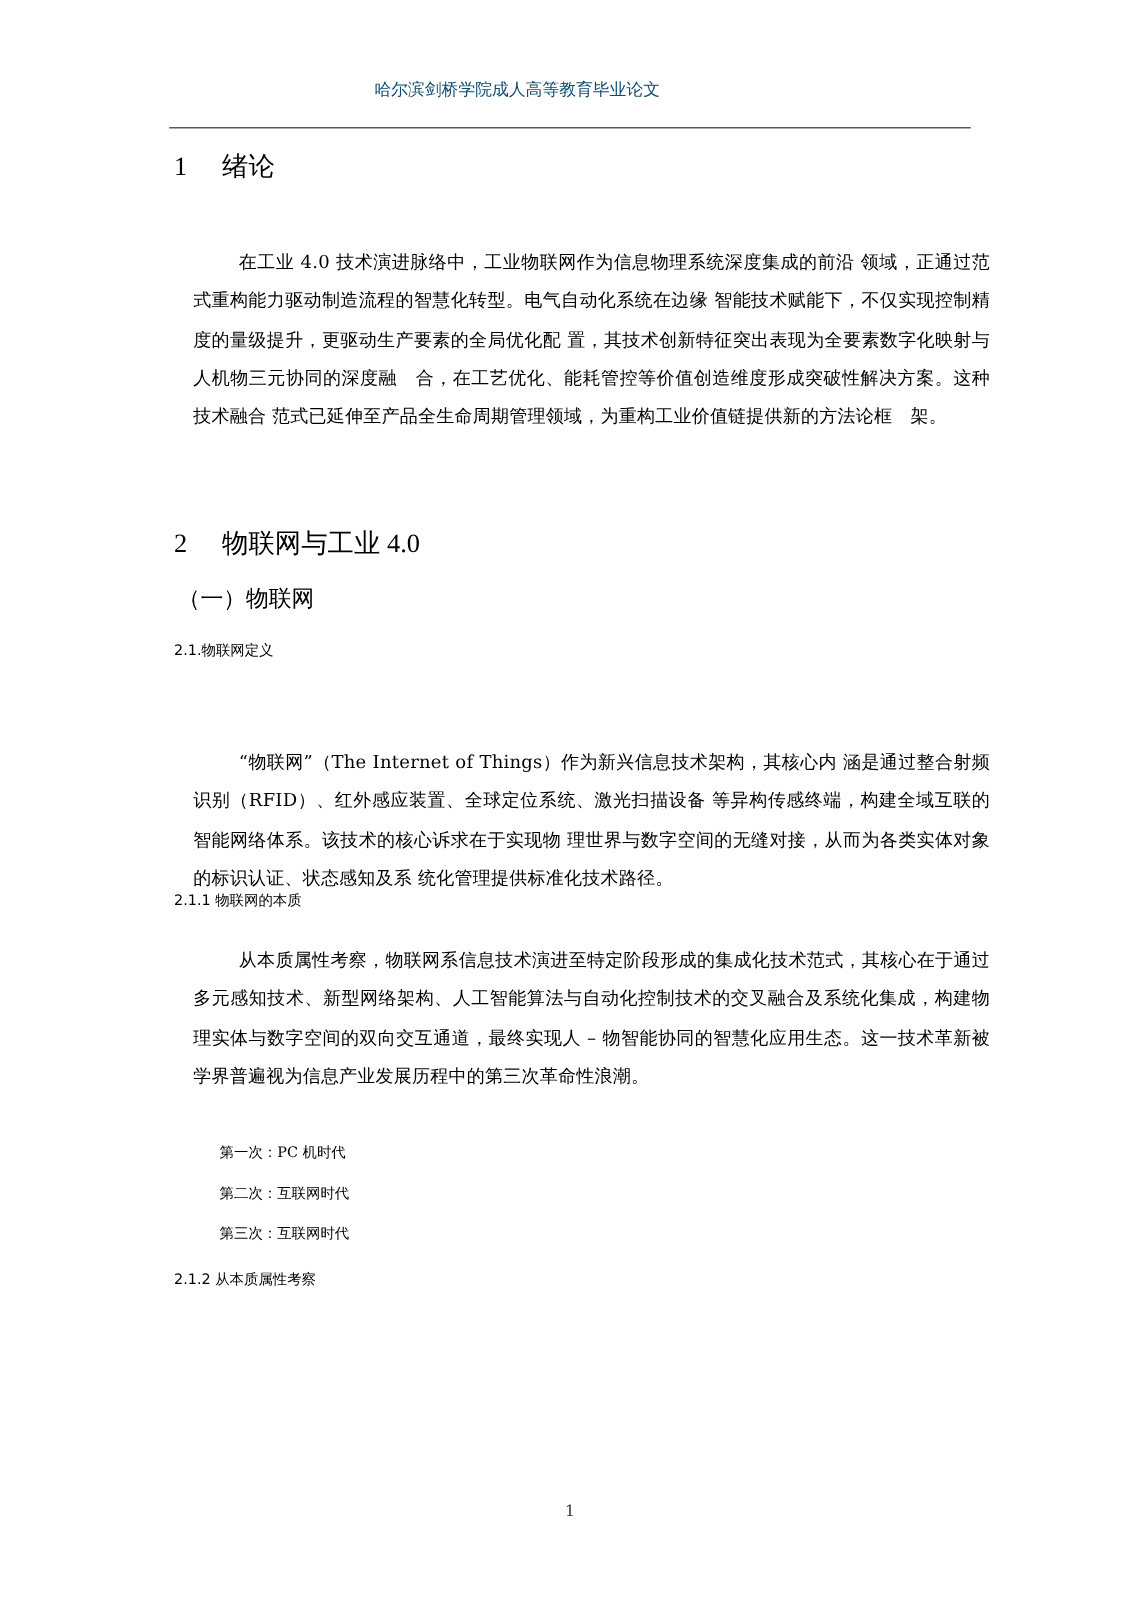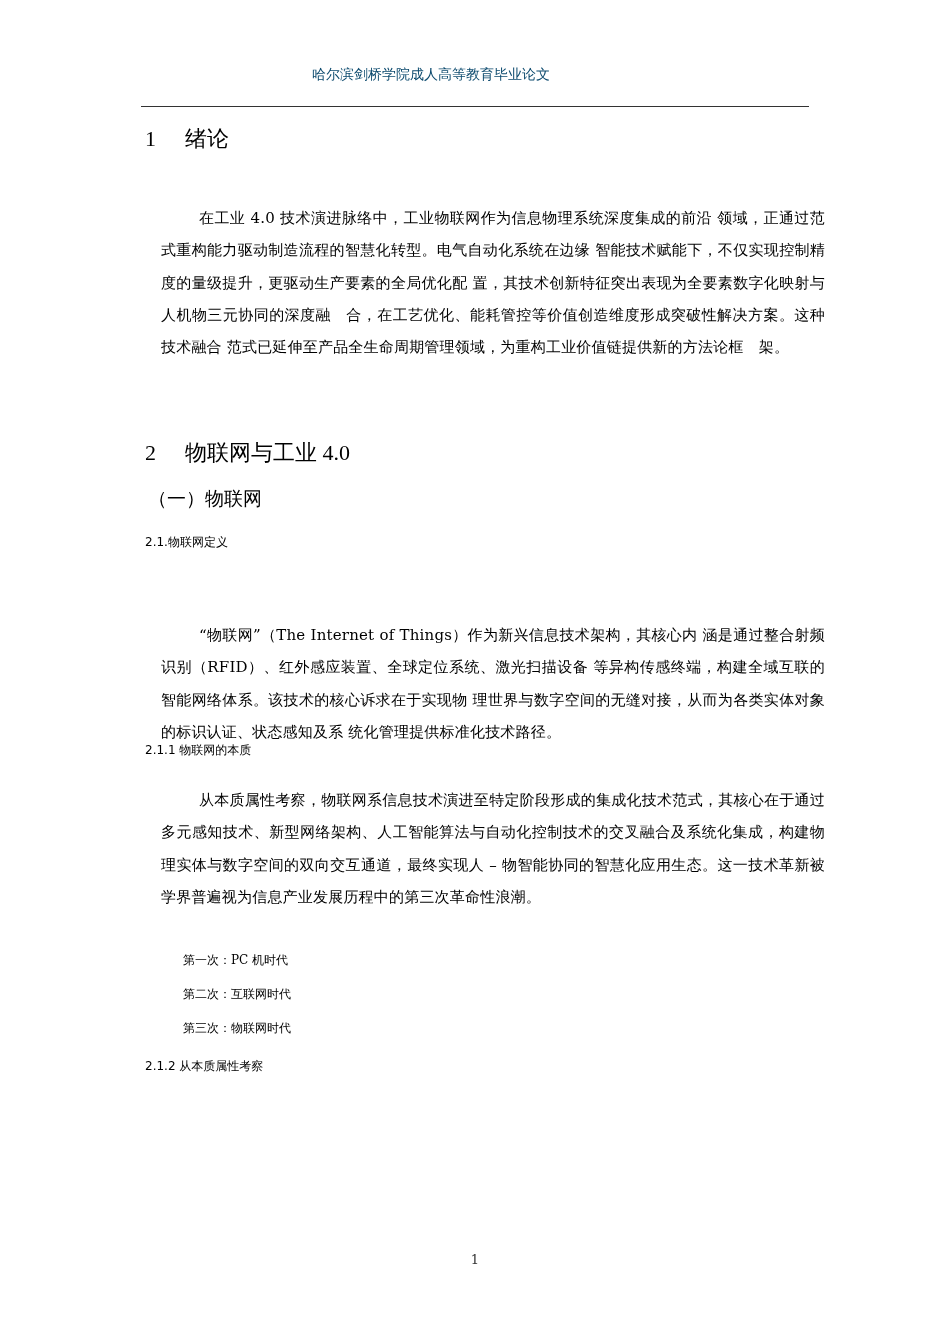--- a/index.html
+++ b/index.html
@@ -59,17 +59,17 @@
 <div class="h3" style="top:534px;">2.1.物联网定义</div>
 
 <div class="para" style="top:572px;margin-top:47px;">“物联网”（The Internet of Things）作为新兴信息技术架构，其核心内 涵是通过整合射频识别（RFID）、红外感应装置、全球定位系统、激光扫描设备 等异构传感终端，构建全域互联的智能网络体系。该技术的核心诉求在于实现物 理世界与数字空间的无缝对接，从而为各类实体对象的标识认证、状态感知及系 统化管理提供标准化技术路径。</div>
 
 <div class="h3" style="top:742px;">2.1.1 物联网的本质</div>
 
 <div class="para" style="top:784px;">从本质属性考察，物联网系信息技术演进至特定阶段形成的集成化技术范式，其核心在于通过多元感知技术、新型网络架构、人工智能算法与自动化控制技术的交叉融合及系统化集成，构建物理实体与数字空间的双向交互通道，最终实现人 – 物智能协同的智慧化应用生态。这一技术革新被学界普遍视为信息产业发展历程中的第三次革命性浪潮。</div>
 
 <div class="list-item" style="top:952px;">第一次：PC 机时代</div>
 <div class="list-item" style="top:986px;">第二次：互联网时代</div>
-<div class="list-item" style="top:1020px;">第三次：物联网时代</div>
+<div class="list-item" style="top:1020px;">第三次：互联网时代</div>
 
 <div class="h3" style="top:1058px;">2.1.2 从本质属性考察</div>
 
 <div class="page-number">1</div>
 
 </body></html>

